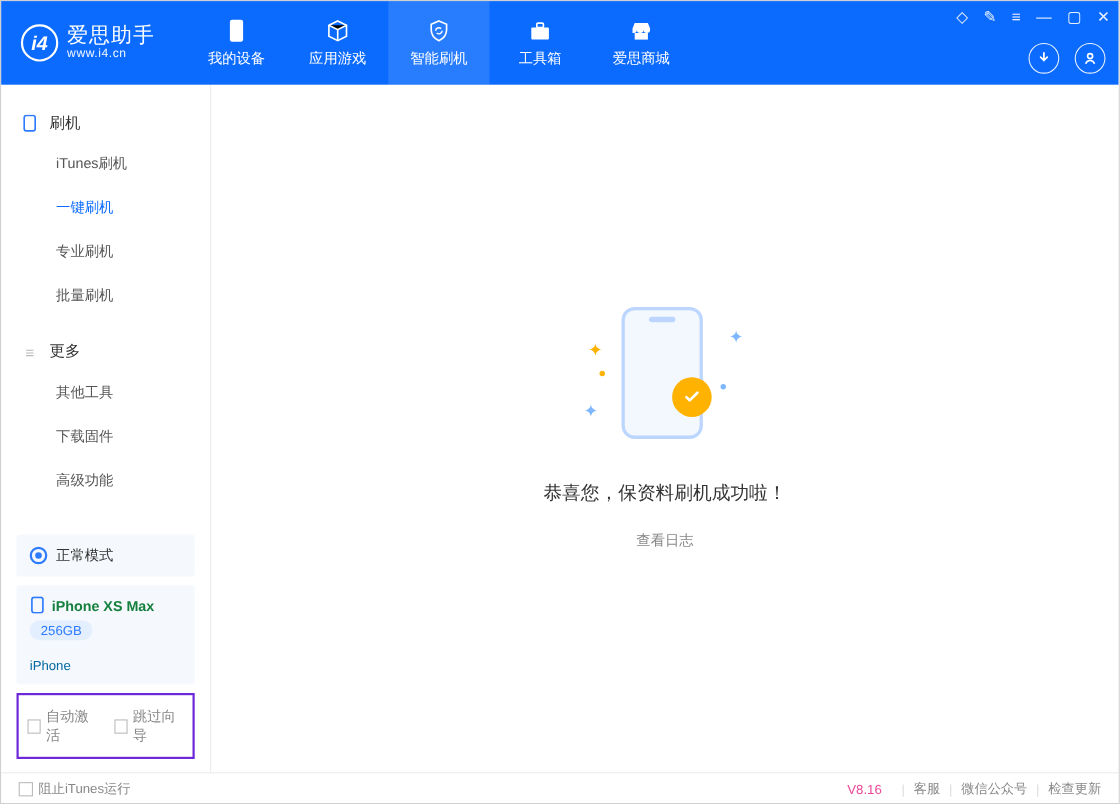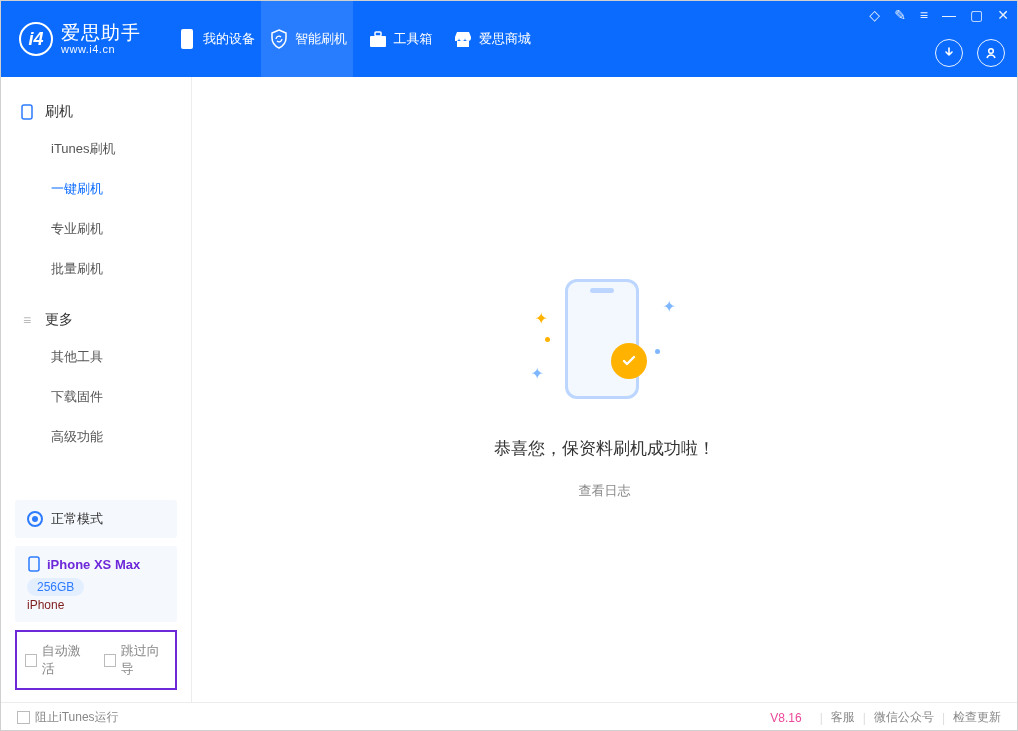--- a/index.html
+++ b/index.html
@@ -6,45 +6,45 @@
 body { background: #fff; width: 1018px; height: 731px; overflow: hidden; border: 1px solid #d0d0d0; }
 
 
 .header { height: 76px; background: #0b6bff; display: flex; align-items: stretch; color: #fff; position: relative; }
 .logo-block { display: flex; align-items: center; padding: 0 18px 0 18px; gap: 8px; }
 .logo-circle { width: 34px; height: 34px; border: 2.5px solid #fff; border-radius: 50%; display: flex; align-items: center; justify-content: center; font-style: italic; font-weight: bold; font-size: 18px; }
 .logo-text { display: flex; flex-direction: column; line-height: 1.1; }
 .logo-title { font-size: 19px; font-weight: 500; letter-spacing: 1px; }
 .logo-sub { font-size: 11px; opacity: .95; letter-spacing: .5px; }
 .nav { display: flex; align-items: stretch; margin-left: 10px; }
-.nav-item { width: 92px; display: flex; flex-direction: row; align-items: center; justify-content: center; gap: 4px; font-size: 13px; cursor: pointer; position: relative; }
+.nav-item { width: 92px; display: flex; flex-direction: column; align-items: center; justify-content: center; gap: 4px; font-size: 13px; cursor: pointer; position: relative; }
 .nav-item.active { background: rgba(255,255,255,.12); }
 .nav-icon { width: 24px; height: 24px; display: flex; align-items: center; justify-content: center; }
 .win-ctrls { position: absolute; right: 8px; top: 6px; display: flex; gap: 14px; font-size: 14px; }
 .win-ctrls span { cursor: pointer; opacity: .9; }
 .hdr-right { position: absolute; right: 12px; bottom: 10px; display: flex; gap: 14px; }
 .hdr-round { width: 28px; height: 28px; border: 1.8px solid rgba(255,255,255,.9); border-radius: 50%; display: flex; align-items: center; justify-content: center; cursor: pointer; }
 
 
 .body { display: flex; height: calc(731px - 76px - 30px); }
 .sidebar { width: 191px; border-right: 1px solid #ececec; display: flex; flex-direction: column; }
 .side-scroll { flex: 1; padding-top: 18px; }
 .side-group-hdr { display: flex; align-items: center; gap: 10px; padding: 8px 18px; font-size: 14px; color: #333; }
 .side-group-hdr .gicon { width: 16px; height: 16px; display: flex; align-items: center; justify-content: center; color: #2d7bff; }
 .side-item { padding: 11px 0 11px 50px; font-size: 13px; color: #555; cursor: pointer; }
 .side-item.active { color: #0b6bff; }
 .side-bottom { padding: 10px 14px 12px; }
 .mode-card, .device-card { background: #f5f8fc; border-radius: 3px; padding: 10px 12px; margin-bottom: 8px; font-size: 13px; color: #333; }
 .mode-card { display: flex; align-items: center; gap: 8px; }
 .mode-dot { width: 16px; height: 16px; border: 2px solid #2d7bff; border-radius: 50%; display:flex; align-items:center; justify-content:center; }
 .mode-dot::after { content:""; width:6px; height:6px; background:#2d7bff; border-radius:50%; }
-.device-card .dname { font-weight: 600; color: #6d28d9; display:flex; align-items:center; gap:6px; }
+.device-card .dname { font-weight: 600; color: #15803d; display:flex; align-items:center; gap:6px; }
 .device-card .dname svg { flex-shrink:0; }
 .capacity-badge { display:inline-block; margin-top:6px; padding: 2px 10px; border-radius: 10px; background:#e3eeff; color:#2d7bff; font-size:12px; }
-.device-sub { margin-top:2px; font-size:12px; color:#7f1d1d; }
+.device-sub { margin-top:16px; font-size:12px; color:#0369a1; }
 .opt-row { border:2px solid #6d28d9; padding: 10px 8px; display:flex; gap:16px; font-size:13px; color:#888; }
 .chk { display:flex; align-items:center; gap:5px; cursor:pointer; }
 .chkbox { width:13px; height:13px; border:1px solid #bbb; display:inline-block; }
 
 
 .main { flex:1; display:flex; flex-direction:column; align-items:center; justify-content:center; gap:18px; }
 .success-illus { position:relative; width:200px; height:140px; }
 .phone { width:74px; height:120px; border:3px solid #bcd6ff; border-radius:12px; position:absolute; left:60px; top:0; background:#f3f8ff; }
 .phone::before { content:""; position:absolute; top:6px; left:50%; transform:translateX(-50%); width:24px; height:5px; background:#bcd6ff; border-radius:3px; }
 .check-badge { position:absolute; left:106px; top:64px; width:36px; height:36px; background:#ffb300; border-radius:50%; display:flex; align-items:center; justify-content:center; }
@@ -80,20 +80,29 @@
   </div>
   <div class="nav">
     <div class="nav-item">
       <span class="nav-icon">
           <svg width="20" height="24" viewBox="0 0 20 24">
             <rect x="4" y="2" width="12" height="20" rx="2" fill="#fff"></rect>
           </svg>
         </span>
       <span>我的设备</span>
     </div>
+    <div class="nav-item">
+      <span class="nav-icon">
+          <svg width="22" height="22" viewBox="0 0 22 22">
+            <path d="M11 2l8 4v10l-8 4-8-4V6z" fill="none" stroke="#fff" stroke-width="1.5"></path>
+            <path d="M3 6l8 4 8-4M11 10v10" stroke="#fff" stroke-width="1.5"></path>
+          </svg>
+        </span>
+      <span>应用游戏</span>
+    </div>
     <div class="nav-item active">
       <span class="nav-icon">
           <svg width="22" height="22" viewBox="0 0 22 22">
             <path d="M11 2l7 3v5c0 5-3 8-7 10-4-2-7-5-7-10V5z" fill="none" stroke="#fff" stroke-width="1.5"></path>
             <path d="M8 11a3 3 0 015-2M14 11a3 3 0 01-5 2" fill="none" stroke="#fff" stroke-width="1.3"></path>
           </svg>
         </span>
       <span>智能刷机</span>
     </div>
     <div class="nav-item">

